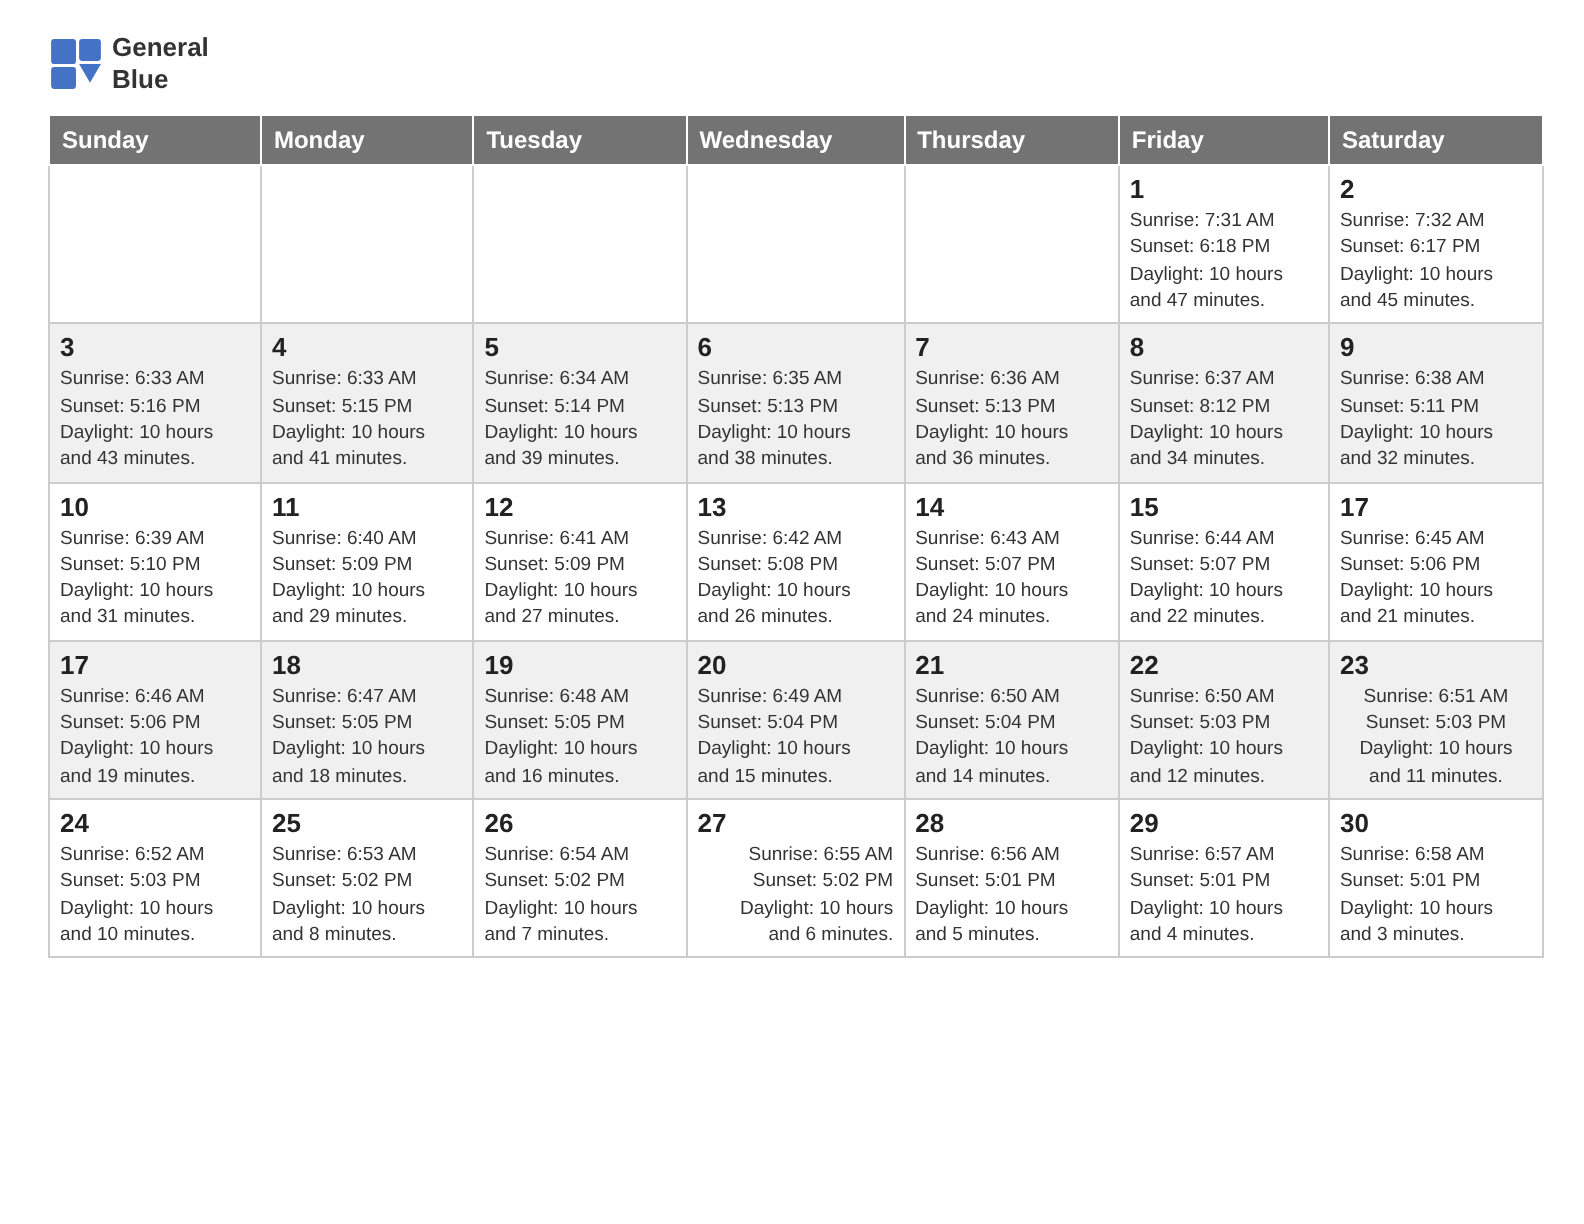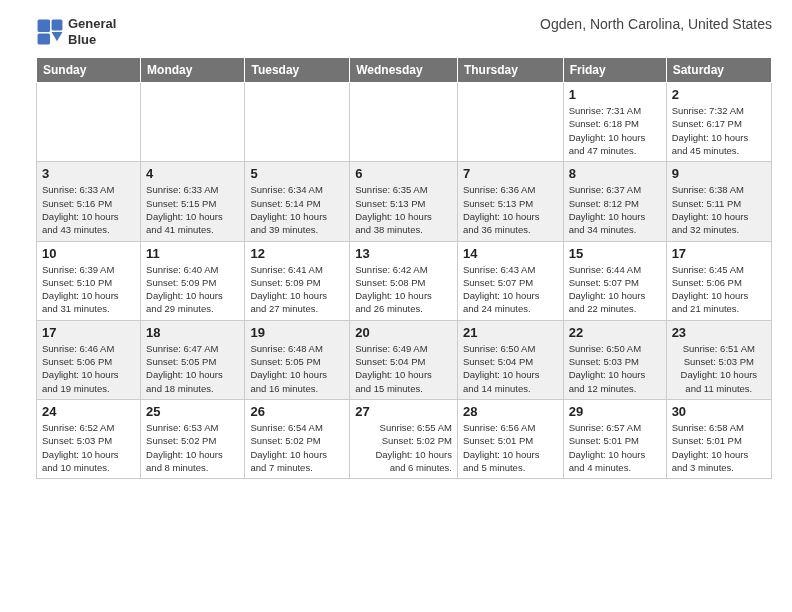--- a/index.html
+++ b/index.html
@@ -6,21 +6,21 @@
     body {
       font-family: Arial, sans-serif;
       background: #fff;
       width: 792px;
       min-height: 612px;
       overflow: hidden;
     }
     .page {
       width: 792px;
       min-height: 612px;
-      padding: 16px 20px 10px 36px;
+      padding: 16px 20px 10px 24px;
       background: #fff;
     }
     .header {
       display: flex;
       align-items: flex-start;
       justify-content: space-between;
       margin-bottom: 10px;
     }
     .logo {
       display: flex;
@@ -105,21 +105,20 @@
         <rect x="20" y="2" width="14" height="14" rx="2" fill="#4472C4"></rect>
         <polygon points="20,18 34,18 27,30" fill="#4472C4"></polygon>
         <rect x="2" y="20" width="16" height="14" rx="2" fill="#4472C4"></rect>
       </svg>
       <div class="logo-text">
         <span>General</span>
         <span>Blue</span>
       </div>
     </div>
     <div class="title-block">
-      <div class="subtitle">Ogden, North Carolina, United States</div>
     </div>
   </div>
 
   <table class="calendar">
     <thead>
       <tr>
       <th>Sunday</th>
           <th>Monday</th>
           <th>Tuesday</th>
           <th>Wednesday</th>

